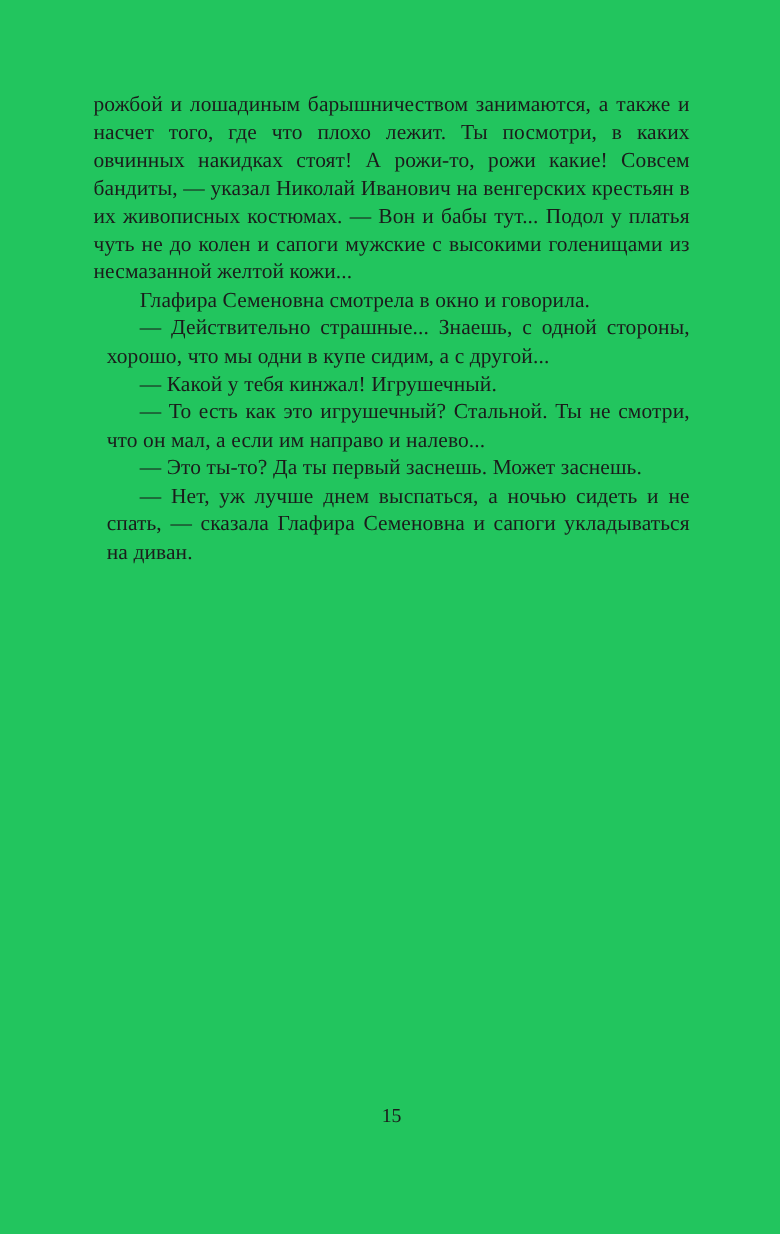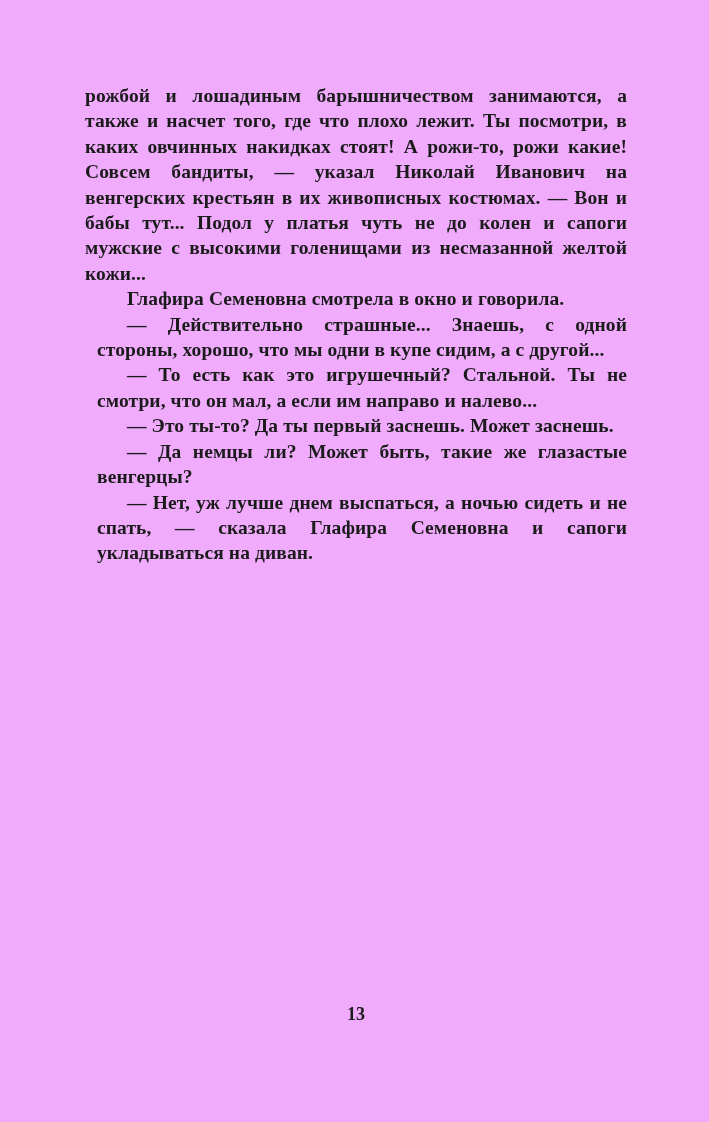--- a/index.html
+++ b/index.html
@@ -11,22 +11,21 @@
       height: 1122px;
       background: #ffffff;
       position: relative;
       font-family: "Liberation Serif", serif;
       color: #1b1b1b;
       overflow: hidden;
     }
     .book-page {
       position: absolute;
       inset: 0;
-      background: #f0abfc;
-      font-weight: bold;
+      background: #22c55e;
     }
     .text-column {
       position: absolute;
       left: 85px;
       top: 83px;
       width: 542px;
       font-size: 19.5px;
       line-height: 25.4px;
       text-align: justify;
       letter-spacing: 0.1px;
@@ -50,19 +49,19 @@
     }
   </style>
 </head>
 <body>
 
 <div class="book-page">
   <div class="text-column">
     <p>рожбой и лошадиным барышничеством занимаются, а также и насчет того, где что плохо лежит. Ты посмотри, в каких овчинных накидках стоят! А рожи-то, рожи какие! Совсем бандиты, — указал Николай Иванович на венгерских крестьян в их живописных костюмах. — Вон и бабы тут... Подол у платья чуть не до колен и сапоги мужские с высокими голенищами из несмазанной желтой кожи...</p>
     <p class="indent">Глафира Семеновна смотрела в окно и говорила.</p>
     <p class="indent">— Действительно страшные... Знаешь, с одной стороны, хорошо, что мы одни в купе сидим, а с другой...</p>
+    <p class="indent">— Какой у тебя кинжал! Игрушечный.</p>
     <p class="indent">— То есть как это игрушечный? Стальной. Ты не смотри, что он мал, а если им направо и налево...</p>
     <p class="indent">— Это ты-то? Да ты первый заснешь. Может заснешь.</p>
-    <p class="indent">— Да немцы ли? Может быть, такие же глазастые венгерцы?</p>
     <p class="indent">— Нет, уж лучше днем выспаться, а ночью сидеть и не спать, — сказала Глафира Семеновна и сапоги укладываться на диван.</p>
   </div>
-  <div class="page-number">13</div>
+  <div class="page-number">15</div>
 </div>
 
 </body></html>

